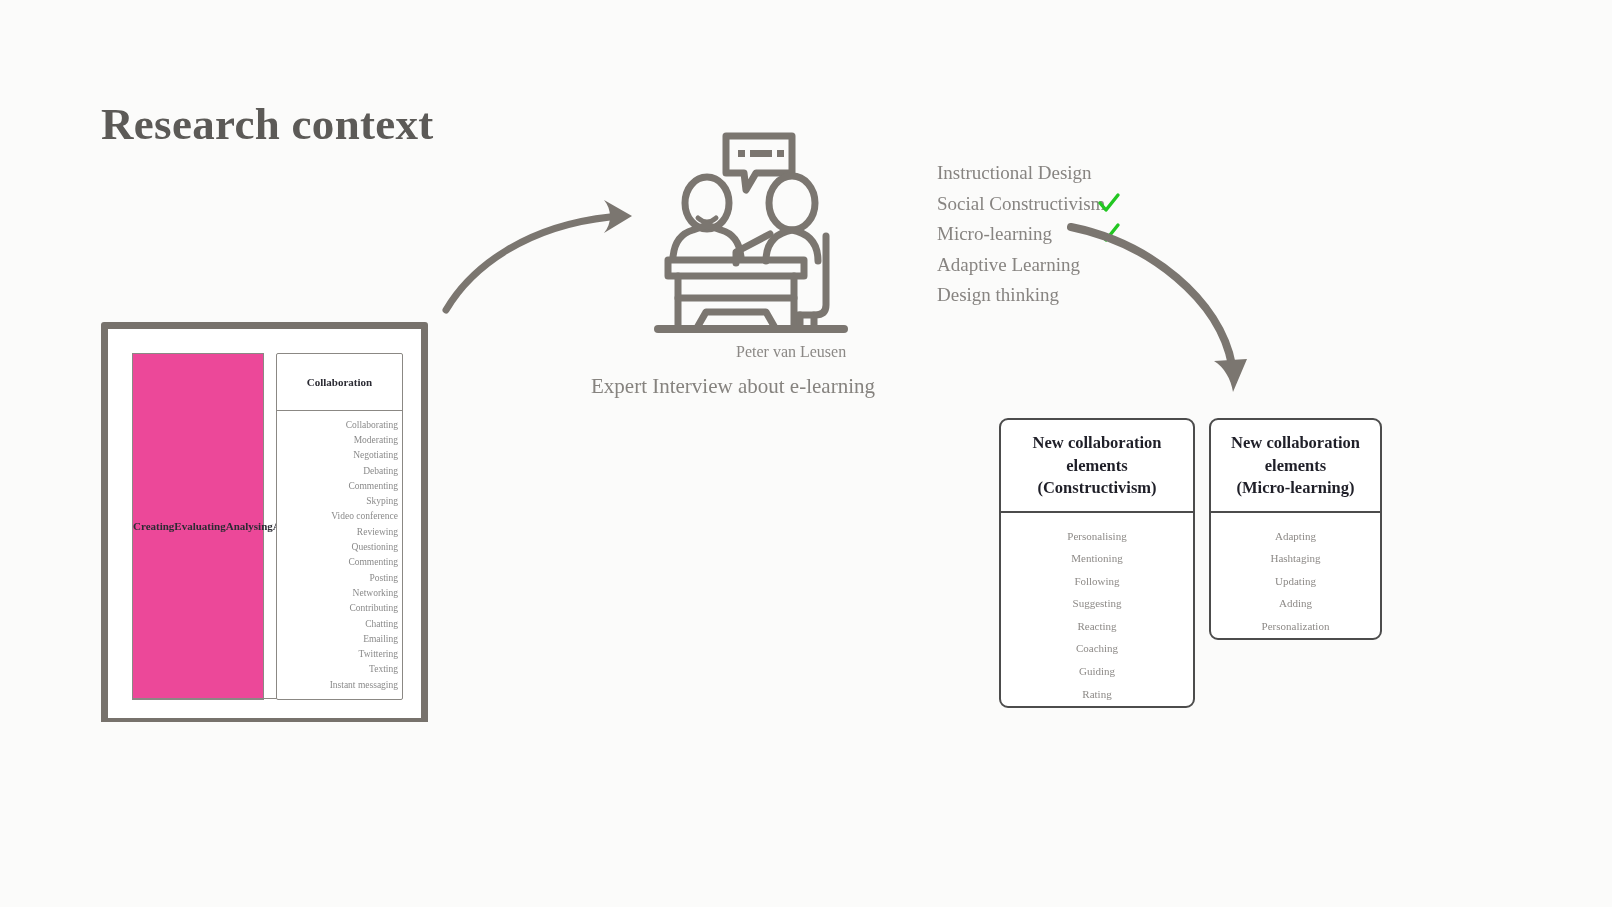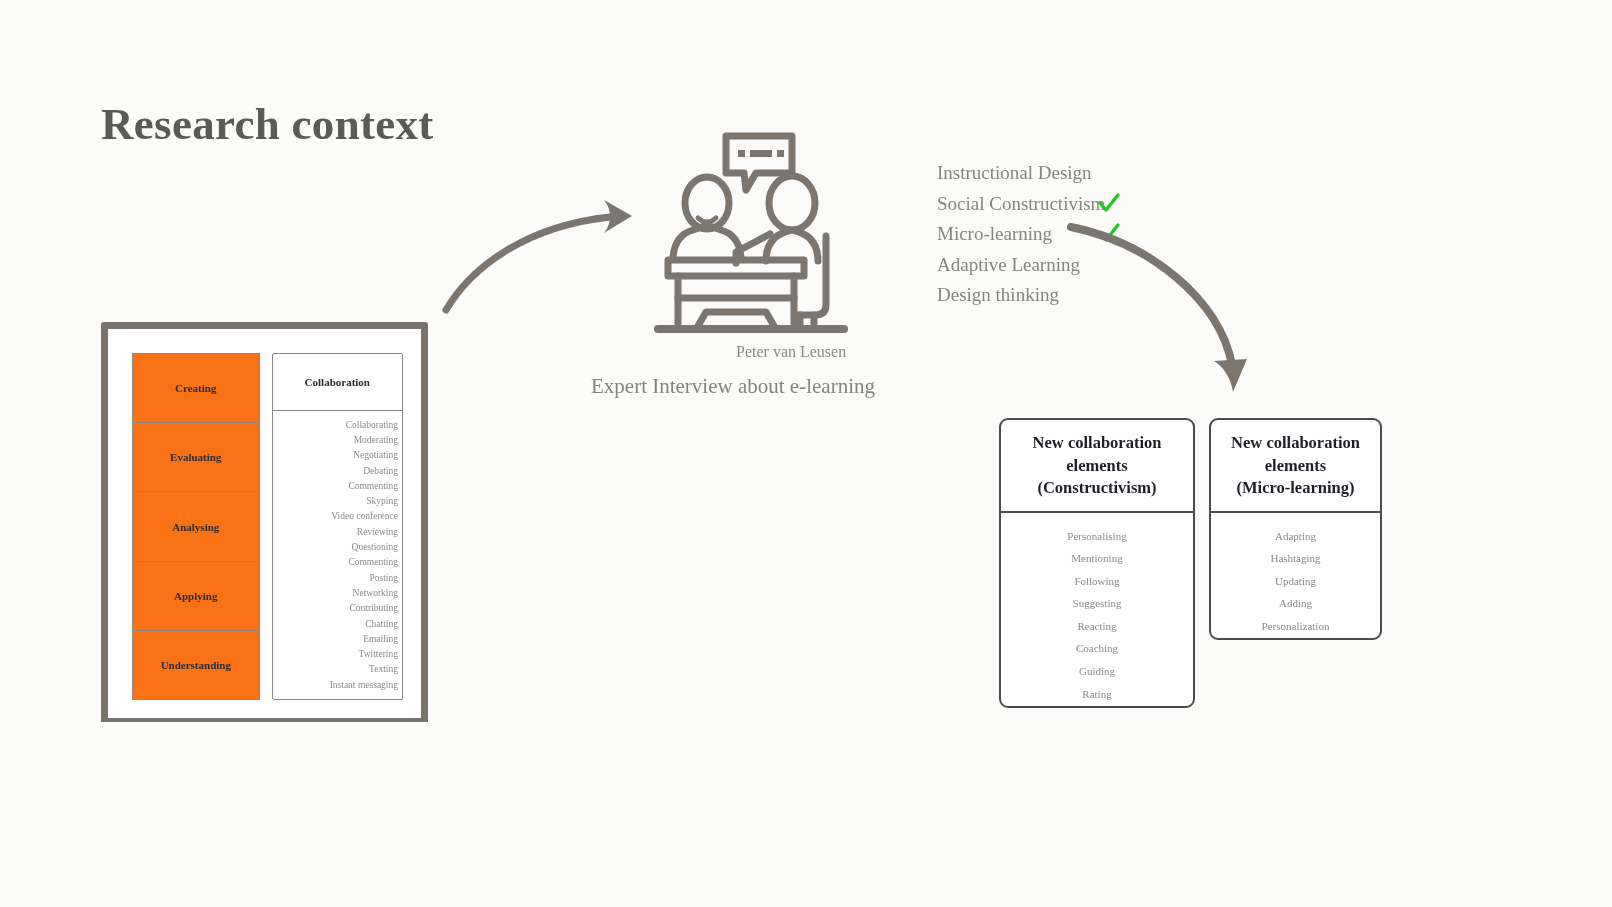--- a/index.html
+++ b/index.html
@@ -48,22 +48,22 @@
     display: flex;
     gap: 12px;
     padding: 24px 18px 18px 24px;
     box-sizing: border-box;
   }
   #bloom-column {
     width: 132px;
     border: 1px solid #8b8884;
     box-sizing: border-box;
     display: flex;
-    flex-direction: column;
-    background: #f97316;
+    flex-direction: row;
+    background: #ec4899;
   }
   .bloom-cell {
     flex: 1 1 0;
     display: flex;
     align-items: center;
     justify-content: center;
     font-size: 11px;
     font-weight: bold;
     color: #2b2b33;
     border-bottom: 1px solid #8b8884;

